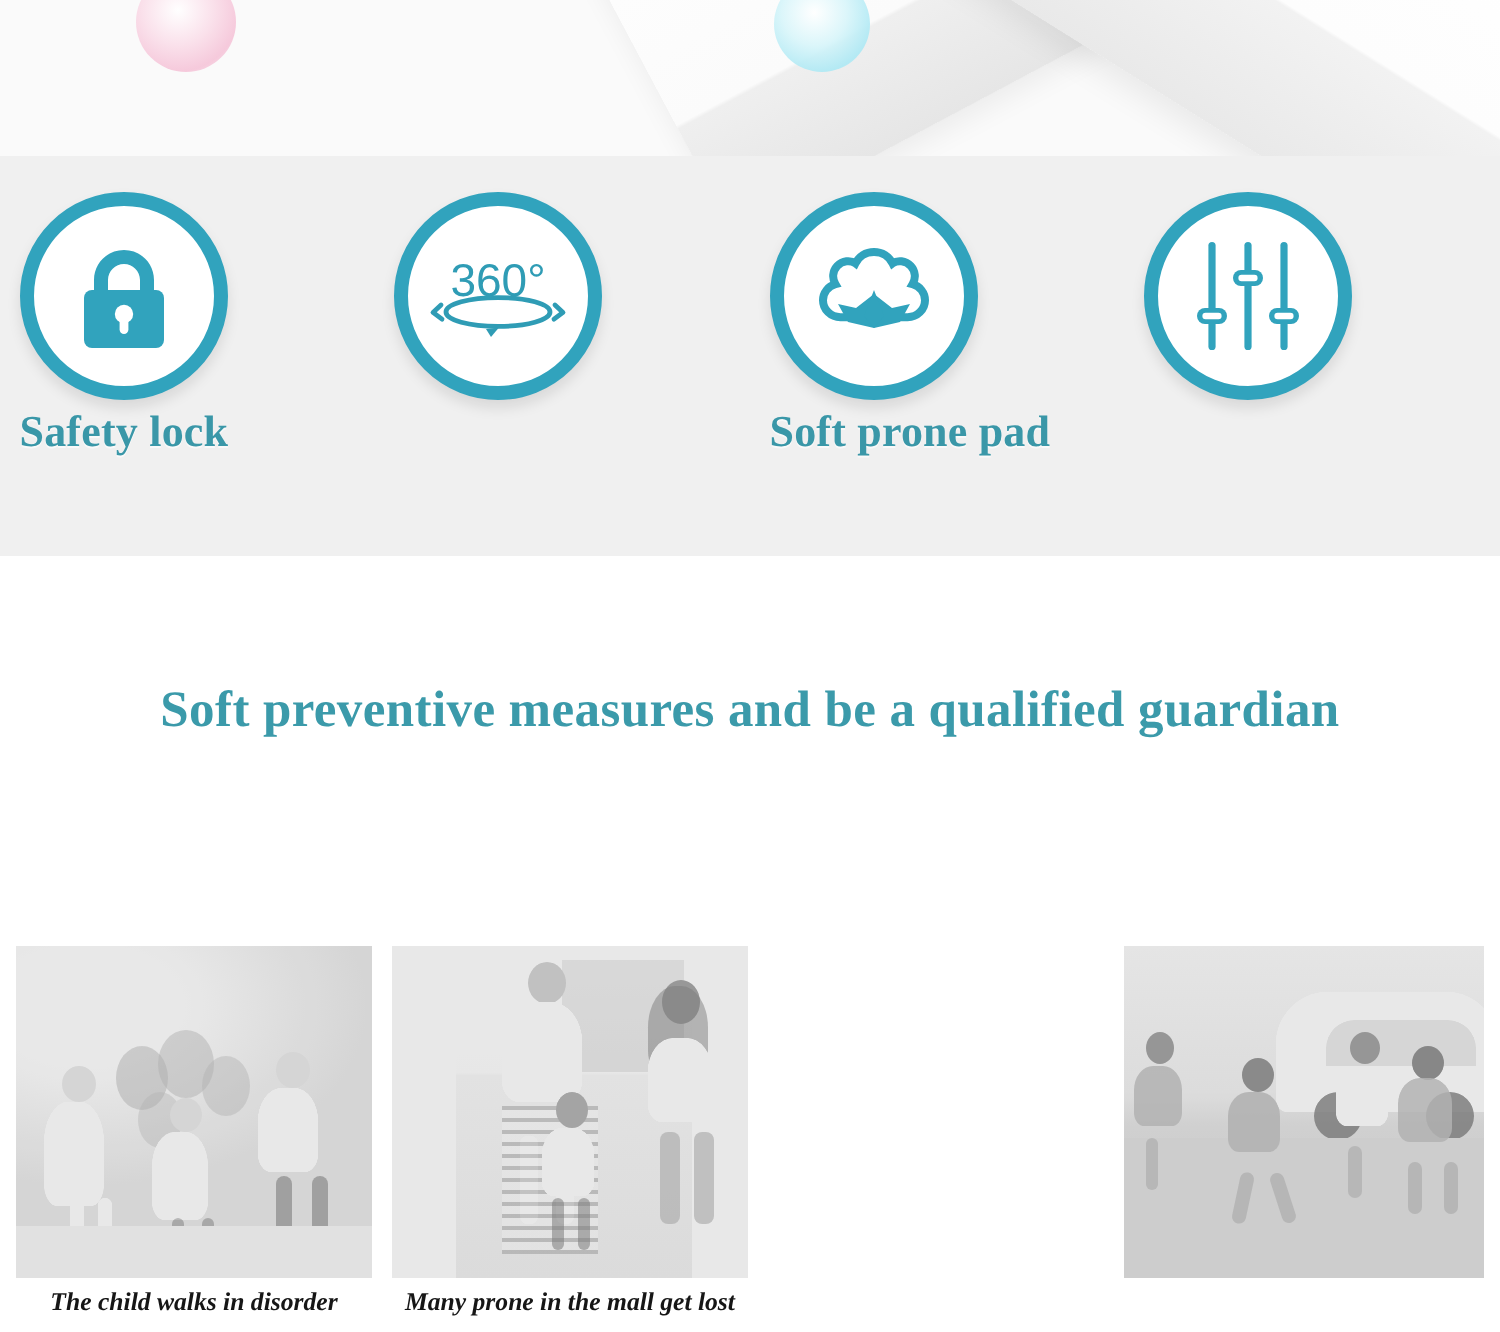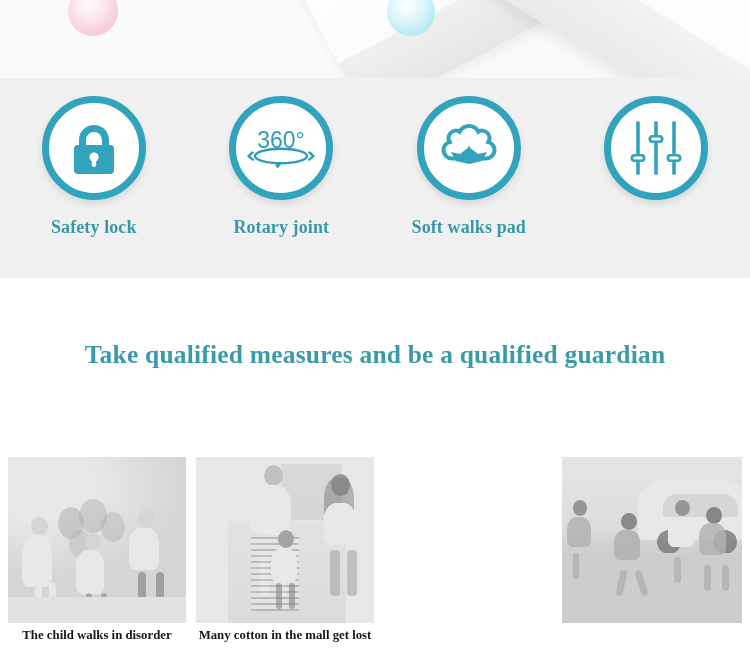--- a/index.html
+++ b/index.html
@@ -48,57 +48,57 @@
   .features{
     position:absolute;left:0;top:78px;width:750px;height:200px;
     background:#f0f0f0;
   }
   .feature-row{
     position:absolute;left:0;top:0;width:750px;height:200px;
     display:flex;align-items:flex-start;justify-content:space-around;
     padding-top:18px;box-sizing:border-box;
   }
   .feature{
-    width:168px;display:flex;flex-direction:column;align-items:center;
+    width:168px;display:flex;flex-direction:column;align-items:flex-start;
   }
   .circle{
     width:104px;height:104px;border-radius:50%;
     background:#fff;
     border:7px solid #31a3bd;
     box-sizing:border-box;
     display:flex;align-items:center;justify-content:center;
     box-shadow:0 4px 7px rgba(0,0,0,.10);
     position:relative;
   }
   .circle svg{display:block;}
   .feature-label{
-    margin-top:17px;
+    margin-top:3px;
     color:#3a97a8;
     font-family:"Liberation Serif", serif;
     font-weight:bold;
-    font-size:18px;
+    font-size:22px;
     letter-spacing:.1px;
     white-space:nowrap;
     text-shadow:0 1px 0 rgba(255,255,255,.6);
   }
 
   
   .headline{
     position:absolute;left:0;top:340px;width:750px;
     text-align:center;
     color:#3b9aaa;
     font-family:"Liberation Serif", serif;
     font-weight:bold;
     font-size:25.5px;
     letter-spacing:.2px;
   }
 
   
   .photo-row{position:absolute;left:0;top:457px;width:750px;height:209px;}
-  .photo-cell{position:absolute;top:0;}
+  .photo-cell{position:absolute;top:16px;font-style:italic;}
   .photo{
     width:100%;height:166px;
     position:relative;overflow:hidden;
     filter:grayscale(100%) brightness(1.12) contrast(.82);
     background:#d9d9d9;
   }
   .caption{
     margin-top:5px;
     text-align:center;
     font-family:"Liberation Serif", serif;
@@ -167,36 +167,35 @@
           <span>
             <svg width="72" height="52" viewBox="0 0 72 52">
               <text x="36" y="26" text-anchor="middle" font-family="Liberation Sans, sans-serif" font-size="23" fill="#2f9cb5">360°</text>
               <path d="M10 34c0-4 11.6-7.2 26-7.2S62 30 62 34s-11.6 7.2-26 7.2S10 38 10 34z" fill="none" stroke="#2f9cb5" stroke-width="2.4"></path>
               <path d="M7.5 30.5 L3.5 34.2 L8 37.6" fill="none" stroke="#2f9cb5" stroke-width="2.4" stroke-linecap="round" stroke-linejoin="round"></path>
               <path d="M64.5 30.5 L68.5 34.2 L64 37.6" fill="none" stroke="#2f9cb5" stroke-width="2.4" stroke-linecap="round" stroke-linejoin="round"></path>
               <path d="M30 42.5 L36.5 41.8 L32.5 46.5" fill="#2f9cb5"></path>
             </svg>
           </span>
         </div>
-        <div class="feature-label">Rotary joint</div>
       </div>
 
       <div class="feature">
         <div class="circle">
           <span>
             <svg width="62" height="52" viewBox="0 0 62 52">
               <path d="M31 4c-4.2 0-7.6 2.3-9.3 5.7C19.3 7.9 15.2 8.2 12.6 11c-2.4 2.6-2.6 6.3-.9 9.1
                        -3.6 1-6.2 4.2-6.2 8 0 4.7 3.9 8.5 8.7 8.5h33.6c4.8 0 8.7-3.8 8.7-8.5
                        0-3.8-2.6-7-6.2-8 1.7-2.8 1.5-6.5-.9-9.1-2.6-2.8-6.7-3.1-9.1-1.3C38.6 6.3 35.2 4 31 4z" fill="none" stroke="#31a3bd" stroke-width="4"></path>
               <path d="M31 25 L40 32 L49 30 L44 39 L31 42 L18 39 L13 30 L22 32 Z" fill="#31a3bd"></path>
               <path d="M31 23 L36 36 L31 42 L26 36 Z" fill="#31a3bd"></path>
             </svg>
           </span>
         </div>
-        <div class="feature-label">Soft walks pad</div>
+        <div class="feature-label">Soft prone pad</div>
       </div>
 
       <div class="feature">
         <div class="circle">
           <span>
             <svg width="56" height="58" viewBox="0 0 56 58">
               <rect x="8.2" y="2" width="3.6" height="54" rx="1.8" fill="#31a3bd"></rect>
               <rect x="26.2" y="2" width="3.6" height="54" rx="1.8" fill="#31a3bd"></rect>
               <rect x="44.2" y="2" width="3.6" height="54" rx="1.8" fill="#31a3bd"></rect>
               <rect x="2.5" y="35" width="15" height="8" rx="4" fill="#31a3bd"></rect>
@@ -206,21 +205,21 @@
               <rect x="38.5" y="35" width="15" height="8" rx="4" fill="#31a3bd"></rect>
               <rect x="41.2" y="37.4" width="9.6" height="3.2" rx="1.6" fill="#ffffff"></rect>
             </svg>
           </span>
         </div>
       </div>
 
     </div>
   </div>
 
-  <div class="headline">Take qualified measures and be a qualified guardian</div>
+  <div class="headline">Soft preventive measures and be a qualified guardian</div>
 
   <div class="photo-row">
 
     <div class="photo-cell" style="left:8px;width:178px;">
       <div class="photo">
         <div class="scene s1"></div>
         <div class="blob mid" style="left:28%;top:30%;width:26px;height:32px;opacity:.55"></div>
         <div class="blob mid" style="left:40%;top:25%;width:28px;height:34px;opacity:.5"></div>
         <div class="blob mid" style="left:52%;top:33%;width:24px;height:30px;opacity:.45"></div>
         <div class="blob mid" style="left:34%;top:44%;width:22px;height:28px;opacity:.4"></div>
@@ -256,21 +255,21 @@
         <div class="head" style="left:46%;top:44%;width:16px;height:18px;background:#9a9a9a"></div>
         <div class="fig vlight" style="left:42%;top:55%;width:26px;height:34px;"></div>
         <div class="trunk dark" style="left:45%;top:76%;width:6px;height:26px;opacity:.55"></div>
         <div class="trunk dark" style="left:52%;top:76%;width:6px;height:26px;opacity:.55"></div>
         <div class="head" style="left:76%;top:10%;width:19px;height:22px;background:#8c8c8c"></div>
         <div class="blob dark" style="left:72%;top:12%;width:30px;height:46px;opacity:.5;border-radius:45% 45% 30% 30%;"></div>
         <div class="fig vlight" style="left:72%;top:28%;width:32px;height:42px;"></div>
         <div class="trunk mid" style="left:75%;top:56%;width:10px;height:46px;opacity:.75"></div>
         <div class="trunk mid" style="left:85%;top:56%;width:10px;height:46px;opacity:.75"></div>
       </div>
-      <div class="caption">Many cotton in the mall get lost</div>
+      <div class="caption">Many prone in the mall get lost</div>
     </div>
 
 
     <div class="photo-cell" style="left:562px;width:180px;">
       <div class="photo">
         <div class="scene s4"></div>
         <div class="rect" style="right:-4%;top:14%;width:62%;height:36%;background:#f0f0f0;border-radius:26px 26px 6px 6px;"></div>
         <div class="rect mid" style="right:2%;top:22%;width:42%;height:14%;opacity:.45;border-radius:14px 14px 0 0;"></div>
         <div class="blob dark" style="right:34%;top:44%;width:24px;height:24px;opacity:.85"></div>
         <div class="blob dark" style="right:3%;top:44%;width:24px;height:24px;opacity:.85"></div>

